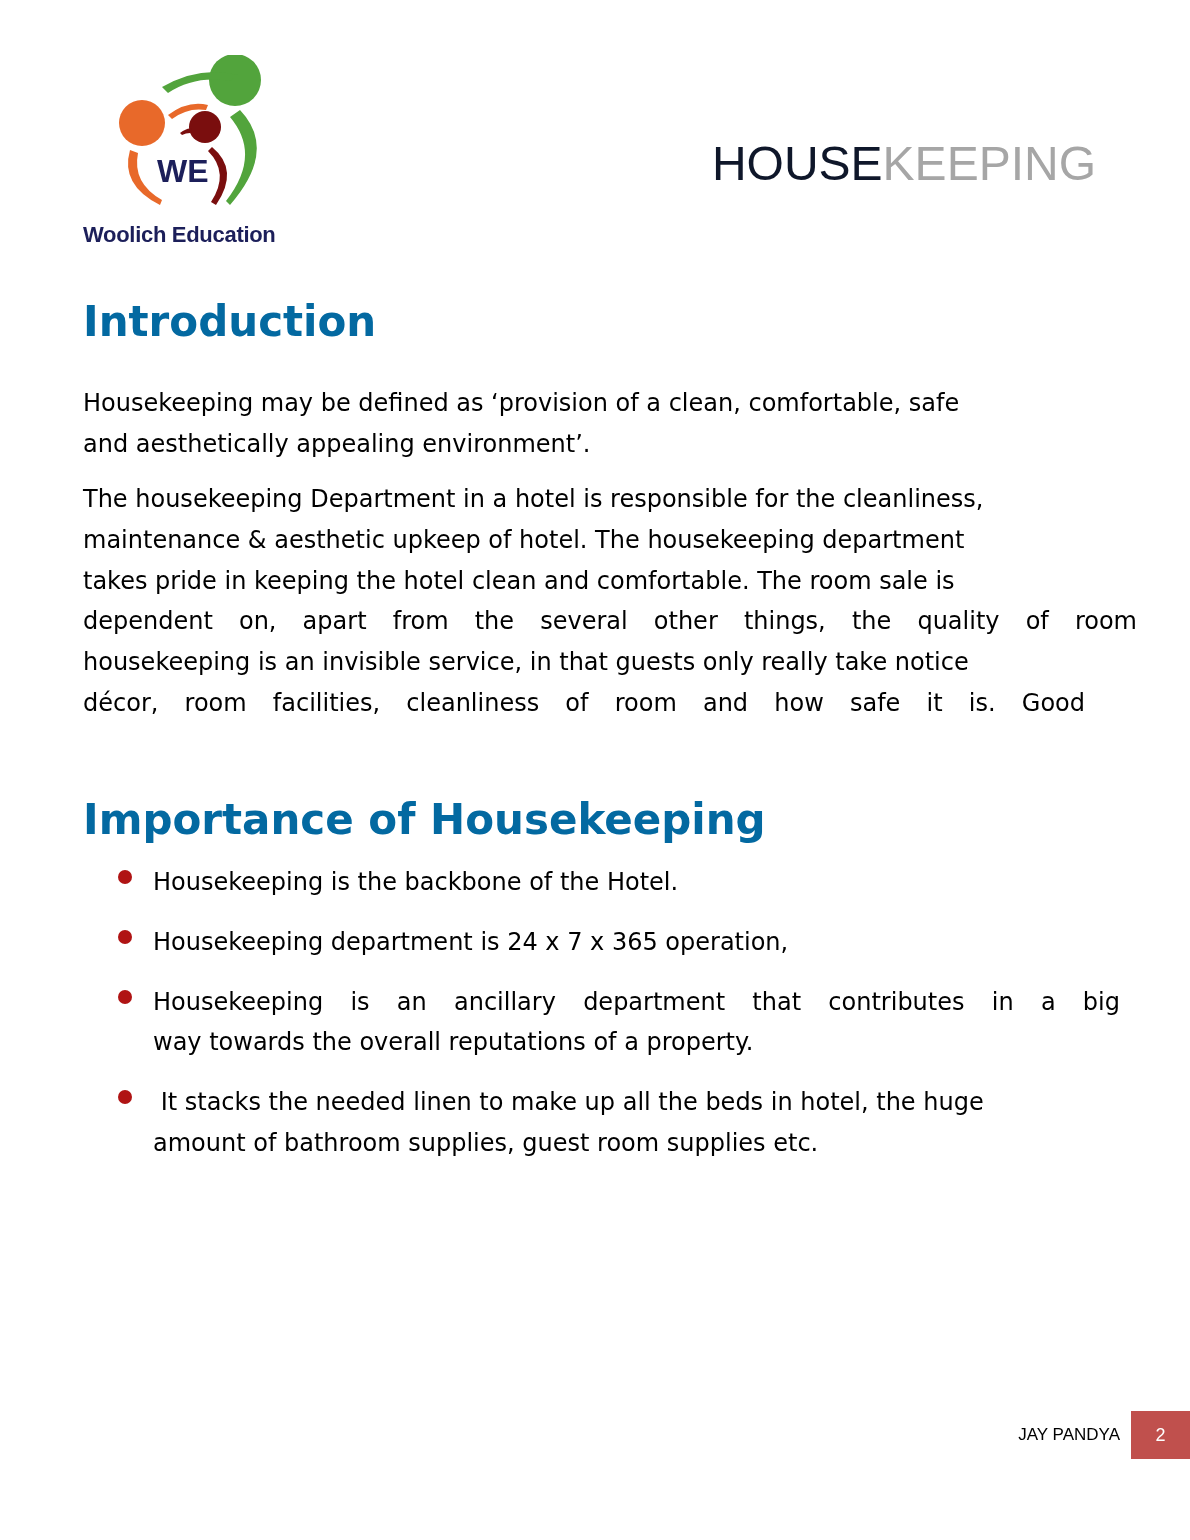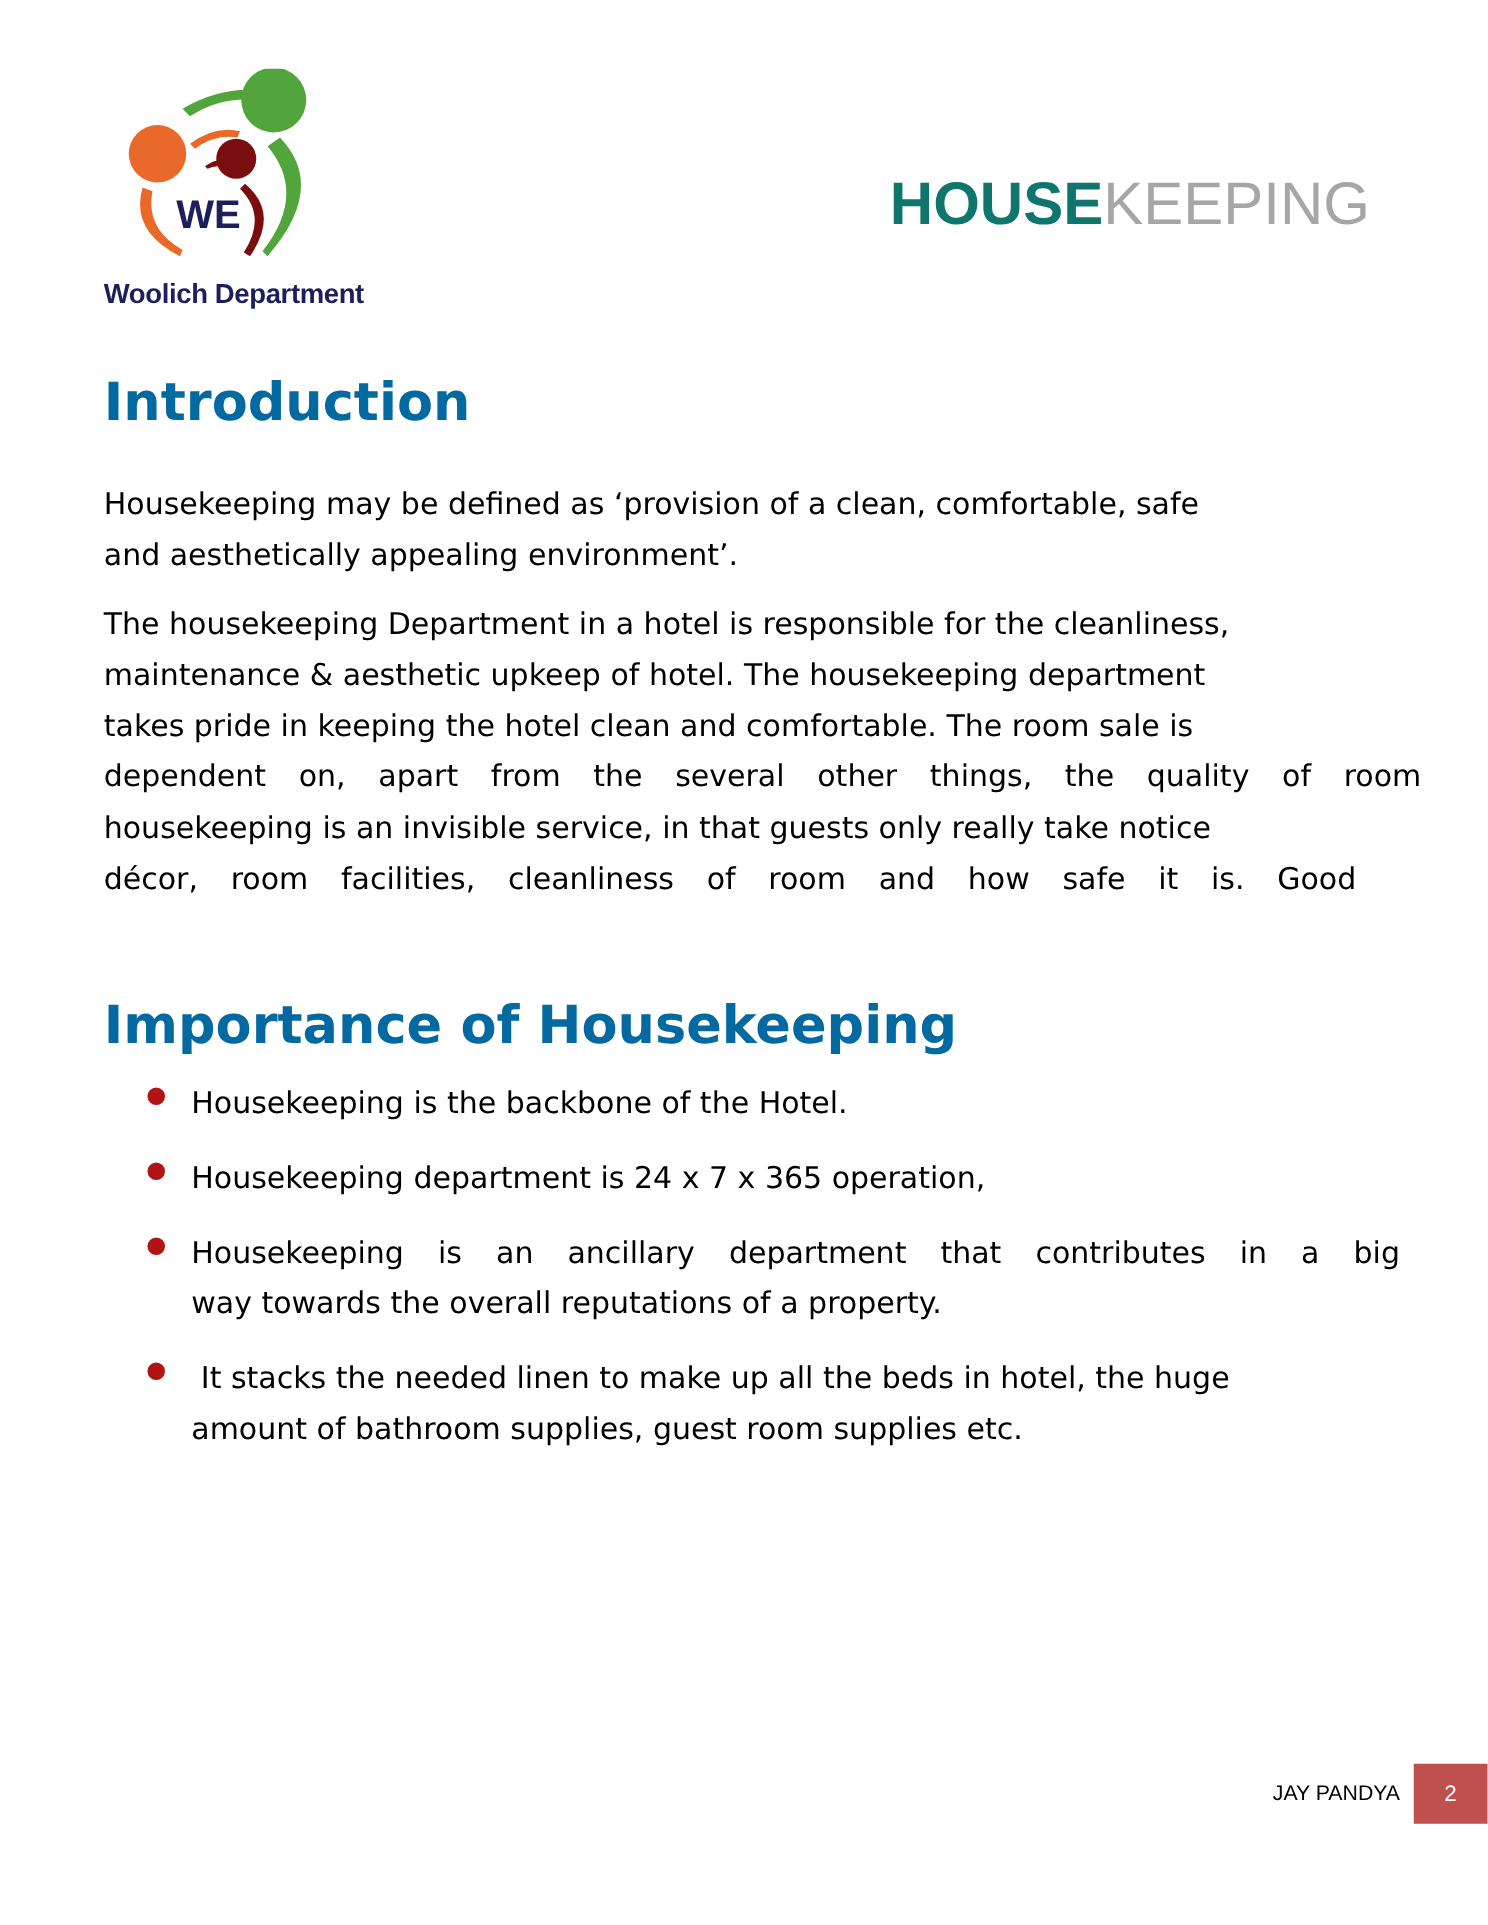--- a/index.html
+++ b/index.html
@@ -1,23 +1,23 @@
 <!DOCTYPE html>
 <html><head>
 <meta charset="utf-8">
 <style>
   html, body { margin: 0; padding: 0; background: #ffffff; }
   body { width: 1190px; height: 1540px; position: relative; overflow: hidden;
          font-family: "DejaVu Sans", sans-serif; color: #000; }
-  .logo { position: absolute; left: 64px; top: 55px; width: 240px; height: 200px; text-align: right; }
+  .logo { position: absolute; left: 80px; top: 55px; width: 240px; height: 200px; text-align: right; }
   .logo-text { position: absolute; left: 83px; top: 222px; font-family: "Liberation Sans", sans-serif;
                font-weight: bold; font-size: 22px; color: #1c1f5a; letter-spacing: -0.3px; }
   .doc-title { position: absolute; right: 94px; top: 136px; font-family: "Liberation Sans", sans-serif;
                font-size: 48px; letter-spacing: 0px; }
-  .doc-title .a { color: #0f766e; font-weight: bold; }
+  .doc-title .a { color: #0f172a; }
   .doc-title .b { color: #a6a6a6; }
   h1 { position: absolute; left: 83px; margin: 0; font-size: 42px; font-weight: bold; color: #0369a1;
        font-family: "DejaVu Sans", sans-serif; }
   .para { position: absolute; left: 83px; width: 1054px; font-size: 24px; line-height: 40.8px; margin: 0; }
   .line { display: block; white-space: nowrap; }
   .just { text-align: justify; text-align-last: justify; white-space: normal; }
   .bullets { position: absolute; left: 118px; top: 862px; width: 1002px; margin: 0; padding: 0; list-style: none; }
   .bullet { position: relative; padding-left: 35px; font-size: 24px; line-height: 40.8px; }
   .dot { position: absolute; left: 0; top: 8px; width: 14px; height: 14px; border-radius: 50%; background: #b01414; }
   .footer-name { position: absolute; right: 70px; top: 1425px; font-family: "Liberation Sans", sans-serif;
@@ -39,21 +39,21 @@
     <circle cx="62" cy="68" r="23" fill="#e8692a"></circle>
     <path d="M88 60 Q108 45 128 50 L126 55 Q108 52 92 64 Z" fill="#e8692a"></path>
     <path d="M50 95 Q40 130 80 150 L82 145 Q52 128 58 98 Z" fill="#e8692a"></path>
 
     <circle cx="125" cy="72" r="16" fill="#7a0e0e"></circle>
     <path d="M100 78 Q108 72 112 74 L110 78 Q106 78 102 80 Z" fill="#7a0e0e"></path>
     <path d="M132 92 Q160 115 136 150 L131 147 Q150 118 128 96 Z" fill="#7a0e0e"></path>
     <text x="77" y="127" font-family="Liberation Sans, sans-serif" font-weight="bold" font-size="32" fill="#1c1f5a">WE</text>
   </svg>
 </div>
-<div class="logo-text">Woolich Department</div>
+<div class="logo-text">Woolich Education</div>
 
 <div class="doc-title">
   <span class="a">HOUSE</span><span class="b">KEEPING</span>
 </div>
 
 <h1 style="top:297px;">Introduction</h1>
 
 <div class="para" style="top:383px;">
   <span class="line">Housekeeping may be defined as ‘provision of a clean, comfortable, safe</span>
   <span class="line">and aesthetically appealing environment’.</span>

